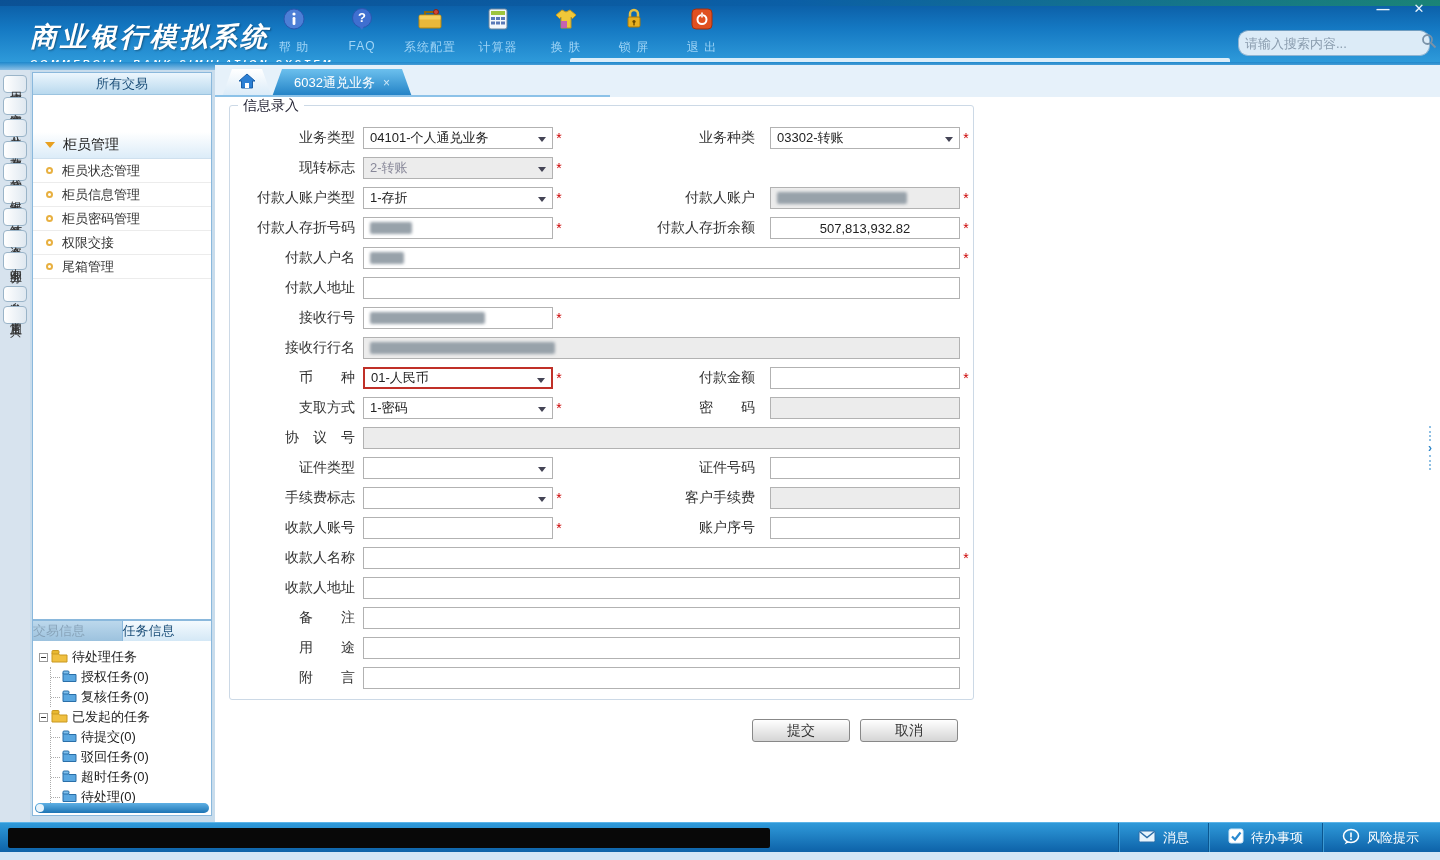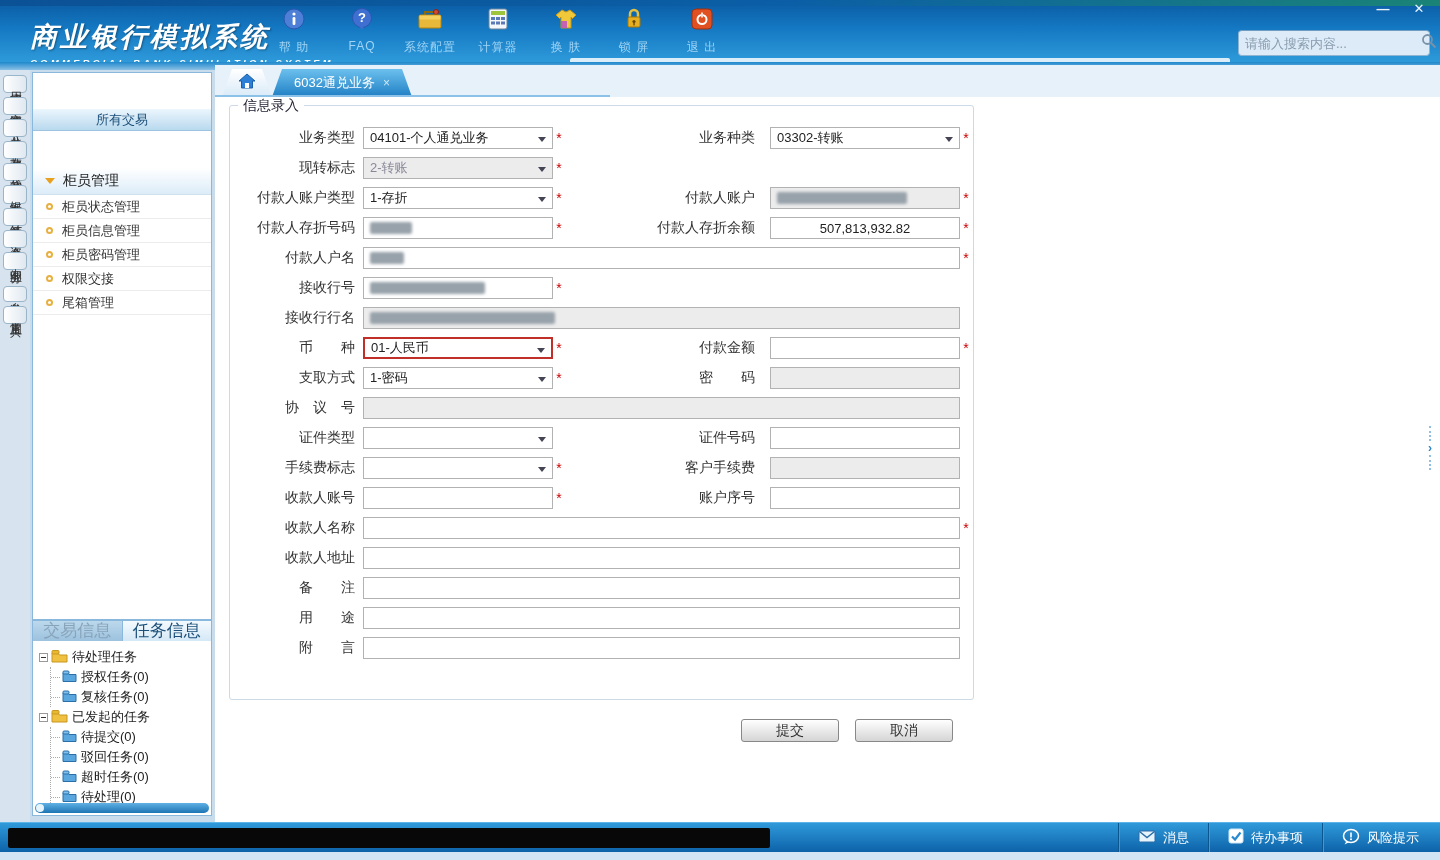--- a/index.html
+++ b/index.html
@@ -14,21 +14,21 @@
   .logo { position:absolute; left:30px; top:19px; color:#fff;font-style:italic; }
   .logo .cn { font-size:27px; font-weight:bold; letter-spacing:3px; text-shadow:1px 1px 2px rgba(0,0,0,.35); }
   .logo .en { font-size:9.5px; font-weight:bold; letter-spacing:3.2px; margin-top:2px; }
   .toolbar { position:absolute; left:260px; top:6px; display:flex; }
   .tb-item { width:68px; display:flex; flex-direction:column; align-items:center; cursor:pointer; }
   .tb-item svg { height:26px; }
   .tb-item .tb-label { margin-top:3px; font-size:12px; color:#9fd4f6; letter-spacing:1px; }
   .win-controls { position:absolute; right:10px; top:1px; display:flex; gap:14px; }
   .win-btn { color:#eaf5fd; font-size:13px; font-weight:bold; width:22px; text-align:center; cursor:pointer; }
   .search-box { position:absolute; right:10px; top:30px; width:192px; height:26px;
-    background:#dcebf7; border:1px solid #8fb4d2; border-top-color:#6f9cc0; border-radius:4px;
+    background:#dcebf7; border:1px solid #8fb4d2; border-top-color:#6f9cc0; border-radius:10px;
     display:flex; align-items:center; padding:12px 6px; }
   .search-box input { flex:1; border:none; outline:none; background:transparent; font-size:13px; color:#5a6c7e;
     font-family:inherit; }
   .search-box input::placeholder { color:#8a9cae; }
   .hdr-line { position:absolute; left:570px; top:58px; width:660px; height:4px; background:#eef6fc;
     border-radius:2px 2px 0 0; opacity:.9; }
   .header-band { position:absolute; left:0; top:62px; width:1440px; height:8px;
     background:linear-gradient(180deg,#1e88cc,#8cc0e6); }
 
   
@@ -36,34 +36,34 @@
     display:flex; flex-direction:column; align-items:center; padding-top:5px; }
   .v-tab { writing-mode:vertical-rl; text-orientation:upright; font-size:12px; line-height:12px;
     letter-spacing:1px; color:#333; background:linear-gradient(90deg,#ffffff,#dfe8f0);
     border:1px solid #9ab4c8; border-radius:4px; padding:6px 4px; margin-bottom:4px; cursor:pointer; width:24px; text-align:center; }
   .v-tab.gap-top { margin-top:12px; }
 
   
   .sidebar { position:absolute; left:32px; top:72px; width:180px; height:548px; background:#fff;
     border:1px solid #8ab8dc; }
   .sb-header { height:22px; background:linear-gradient(#ecf6fd,#b9d9ee); color:#1b4e78; font-size:13px;
-    text-align:center; line-height:22px; border-bottom:1px solid #9cc4e0;margin-top:36px; }
+    text-align:center; line-height:22px; border-bottom:1px solid #9cc4e0; }
   .sb-group { height:27px; background:linear-gradient(#ffffff,#dcecf8); display:flex; align-items:center;
     font-size:14px; color:#222; border-bottom:1px solid #cfe0ee; cursor:pointer;margin-top:37px; }
   .sb-group .tri { width:0; height:0; border:5px solid transparent; border-top:6px solid #e8a020;
     margin:5px 8px 0 12px; }
   .sb-item { height:24px; display:flex; align-items:center; font-size:13px; color:#333;
     border-bottom:1px solid #ececec; cursor:pointer;text-align:center; }
   .sb-item .dot { width:7px; height:7px; border:2px solid #e8b040; border-radius:50%; margin:0 9px 0 13px; }
 
   
   .task-panel { position:absolute; left:32px; top:620px; width:180px; height:196px; background:#fff;
     border:1px solid #8ab8dc; }
   .tp-tabs { height:20px; display:flex; background:linear-gradient(#bcd8ec,#9cc2de); }
-  .tp-tab { flex:1; text-align:center; line-height:20px; font-size:17px; cursor:pointer; }
+  .tp-tab { flex:1; text-align:left; line-height:20px; font-size:13px; cursor:pointer; }
   .tp-tab.inactive { color:#88a4ba; }
   .tp-tab.active { background:linear-gradient(#f4fafe,#d4e8f6); color:#1b4e78; border-left:1px solid #8ab8dc; }
   .tree { padding:6px 2px 0 6px; }
   .tree-row { display:flex; align-items:center; height:20px; font-size:13px; color:#222; cursor:pointer; white-space:nowrap; }
   .expander { width:9px; height:9px; border:1px solid #999; background:#fff; position:relative; margin-right:3px; flex:none; }
   .expander::after { content:""; position:absolute; left:1px; top:3px; width:5px; height:1px; background:#333; }
   .tree-kids { margin-left:11px; border-left:1px dotted #aaa; }
   .tree-kids .tree-row { padding-left:0; }
   .stub { width:9px; border-top:1px dotted #aaa; margin-right:2px; flex:none; }
   .tree-row svg { margin-right:4px; flex:none; }
@@ -98,21 +98,21 @@
     border:4px solid transparent; border-top:5px solid #445; }
   .inp-s { width:190px; flex:none; }
   .inp-l { width:597px; flex:none; }
   .dis { background:#ececec; color:#889; }
   .focus-red { border:2px solid #c03028; }
   .req { color:#c00; font-size:14px; width:12px; text-align:center; flex:none; }
   .num { text-align:center; }
   .censor { display:inline-block; height:12px; background:#98a2aa; border-radius:2px; filter:blur(1.5px); }
   .rgap { margin-left:7px; }
 
-  .btns { position:absolute; left:526px; top:654px; display:flex; gap:16px; }
+  .btns { position:absolute; left:537px; top:654px; display:flex; gap:10px; }
   .btn { width:98px; height:23px; background:linear-gradient(#ffffff,#d5d5d5); border:1px solid #888;
     border-radius:3px; font-size:14px; color:#333; font-family:inherit; cursor:pointer; }
 
   .collapse-handle { position:absolute; left:1424px; top:426px; width:12px; height:50px;
     display:flex; flex-direction:column; align-items:center; cursor:pointer; }
   .collapse-handle .dots { width:0; height:15px; border-left:2px dotted #8fc0e4; }
   .collapse-handle .chev { font-size:12px; color:#2d85c8; line-height:14px; font-weight:bold; }
 
   
   .statusbar { position:absolute; left:0; top:822px; width:1440px; height:30px;
@@ -409,20 +409,24 @@
     </div>
 
     <div class="row">
       <div class="lbl">付款人户名</div>
       <div class="inp inp-l">
           <span class="censor" style="width:34px"></span>
         </div>
       <div class="req">*</div>
     </div>
 
+    <div class="row">
+      <div class="lbl">付款人地址</div>
+      <input class="inp inp-l" value="" style="">
+    </div>
 
     <div class="row">
       <div class="lbl">接收行号</div>
       <div class="inp inp-s">
           <span class="censor" style="width:115px"></span>
         </div>
       <div class="req">*</div>
     </div>
 
     <div class="row">

